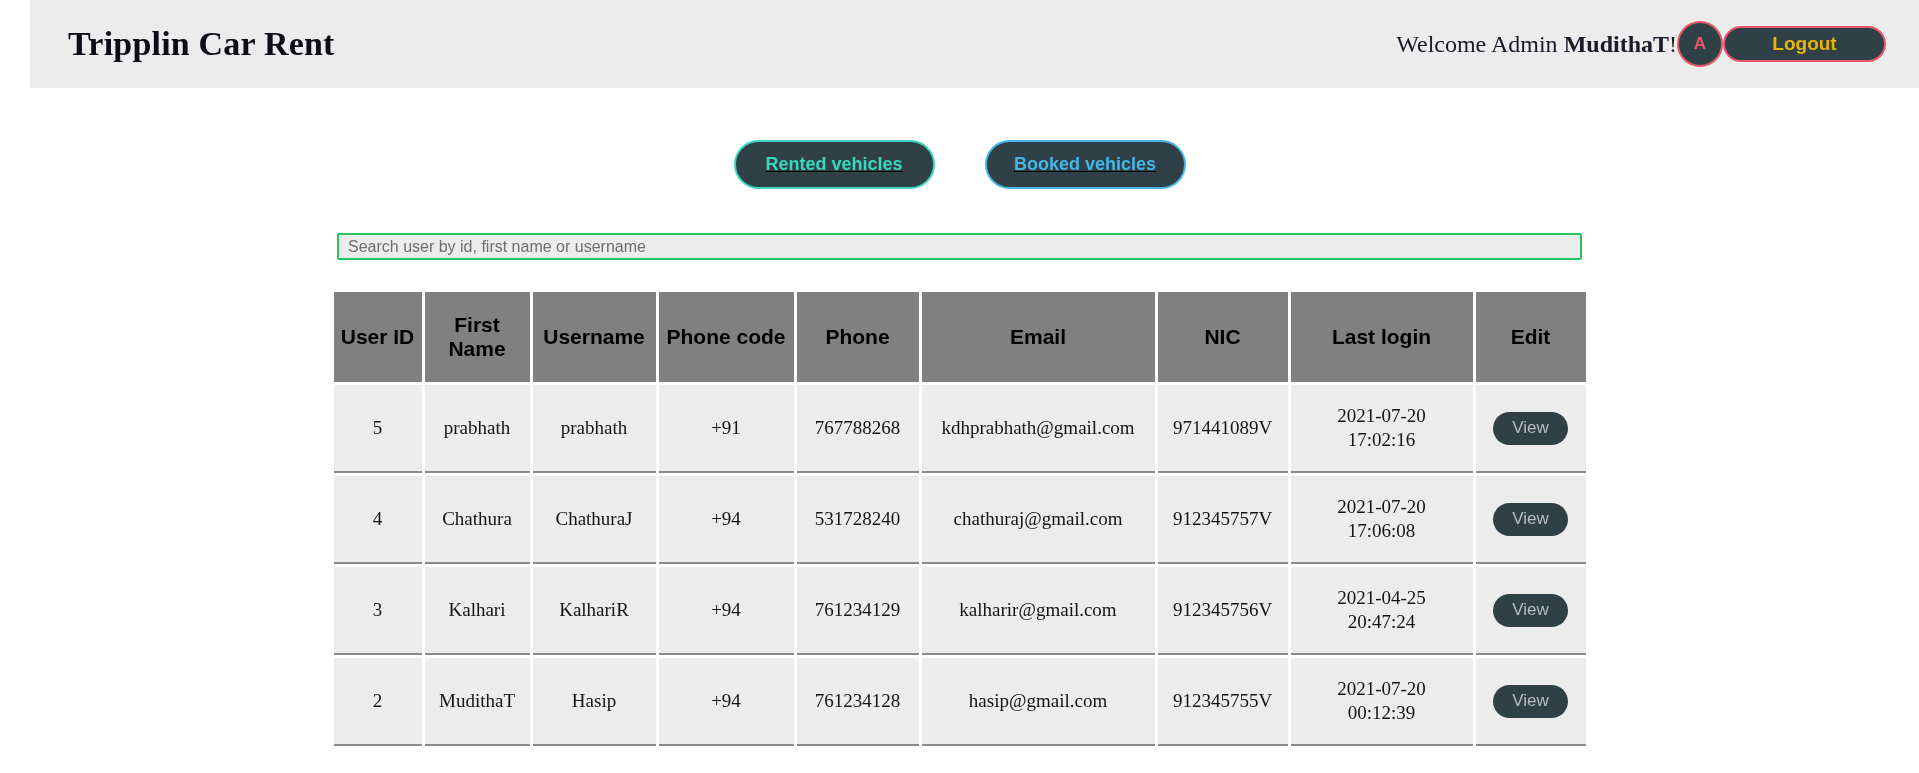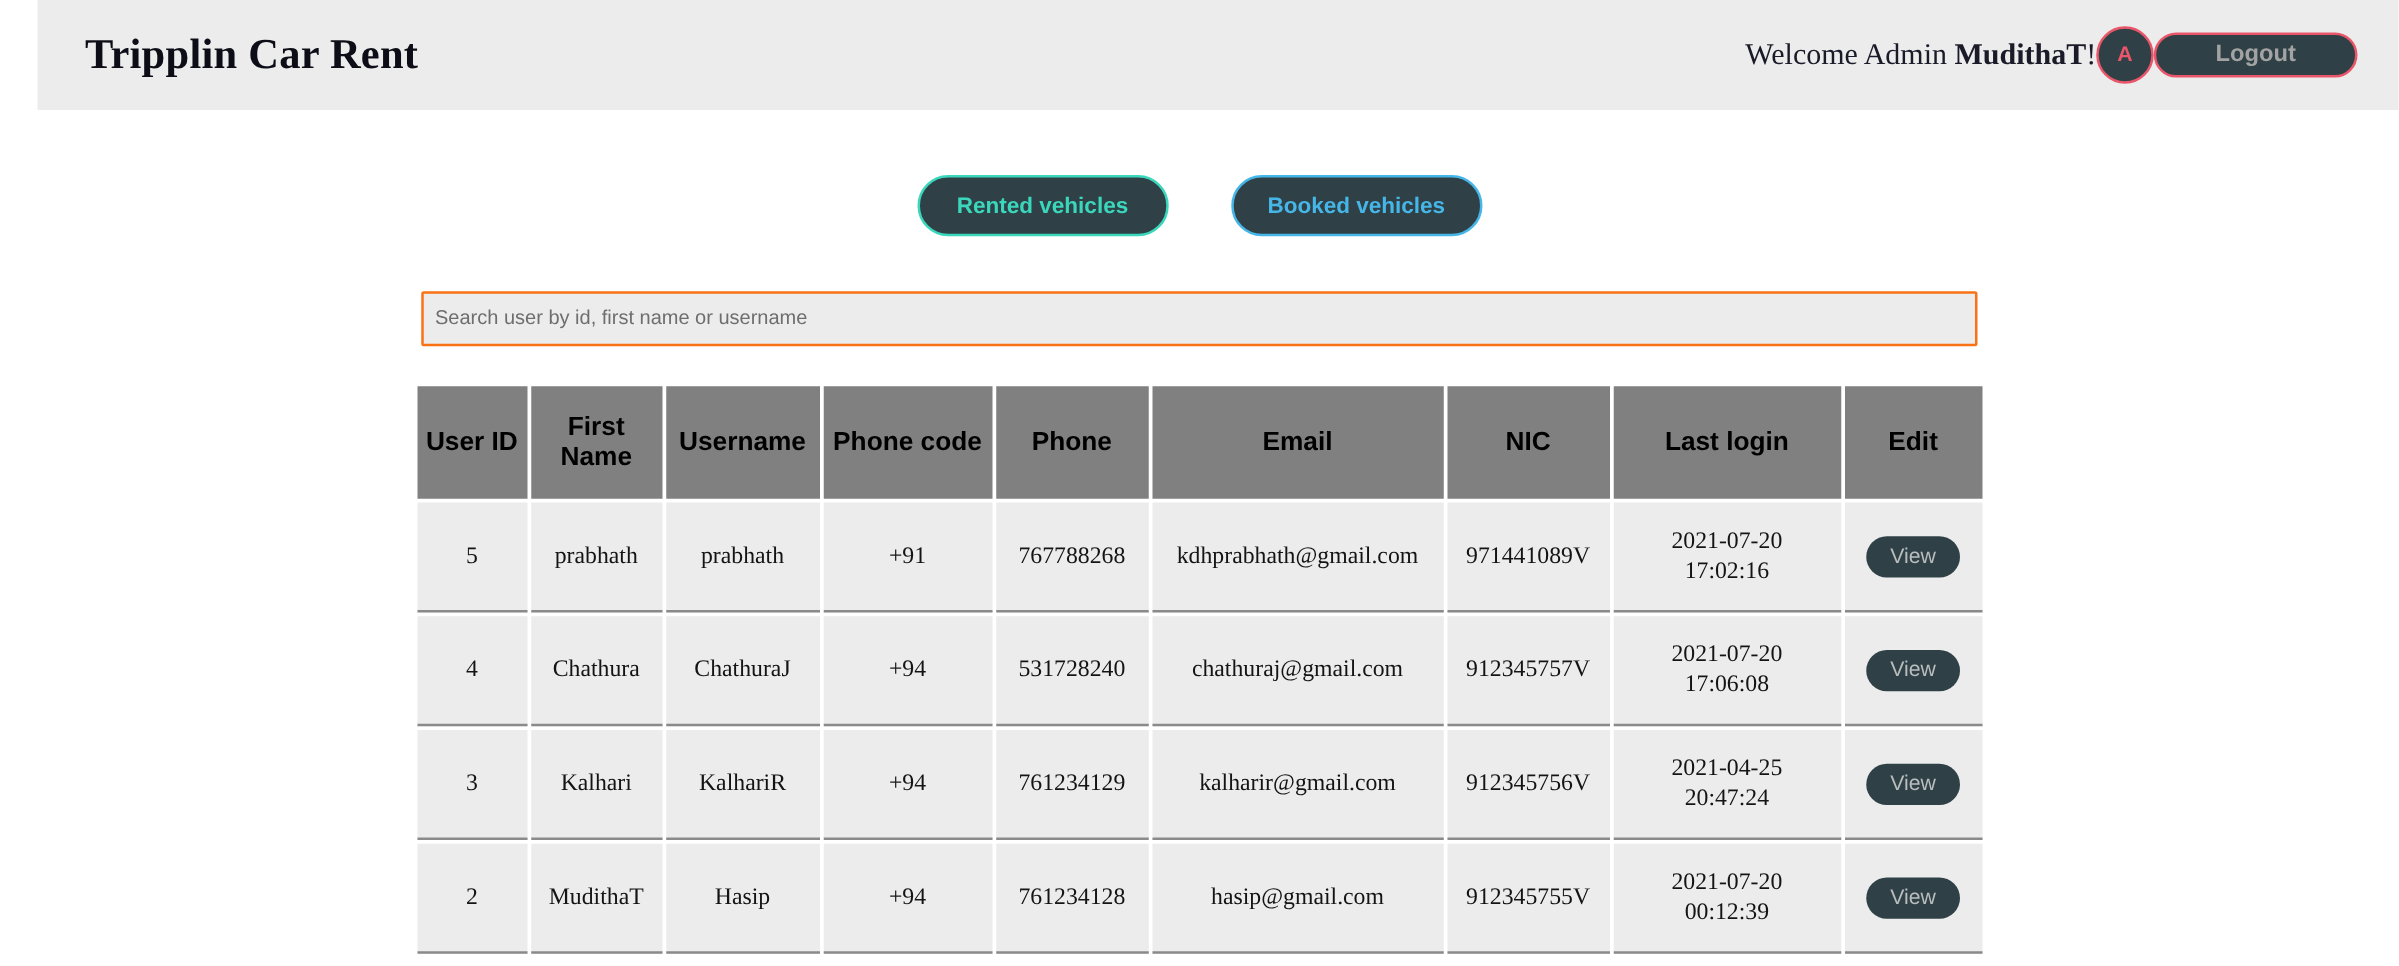--- a/index.html
+++ b/index.html
@@ -58,37 +58,38 @@
     justify-content: center;
     flex: 0 0 auto;
   }
   .logout-btn {
     height: 30px;
     min-width: 163px;
     padding: 16px 26px;
     border-radius: 26px;
     background: #2f4146;
     border: 2px solid #e9566a;
-    color: #a3a3a3;
+    color: #eab308;
     font-family: "Liberation Sans", "DejaVu Sans", sans-serif;
     font-weight: bold;
     font-size: 19px;
     display: flex;
     align-items: center;
     justify-content: center;
     cursor: pointer;
     white-space: nowrap;
   }
 
   
   .pill-row {
     display: flex;
     justify-content: center;
     gap: 50px;
     margin-top: 52px;
+    text-decoration: underline;
   }
   .pill {
     height: 49px;
     min-width: 201px;
     padding: 0 26px;
     border-radius: 26px;
     background: #2f4146;
     display: flex;
     align-items: center;
     justify-content: center;
@@ -102,23 +103,23 @@
   .pill.booked { border: 2px solid #46b6e8; color: #46b6e8; }
 
   
   .search-wrap {
     display: flex;
     justify-content: center;
     margin-top: 44px;
   }
   .search-input {
     width: 1245px;
-    height: 44px;
+    height: 27px;
     background: #ececec;
-    border: 2px solid #f97316;
+    border: 2px solid #22c55e;
     border-radius: 2px;
     padding: 0 9px;
     font-family: "Liberation Sans", "DejaVu Sans", sans-serif;
     font-size: 16px;
     color: #2a2a2a;
     outline: none;
   }
   .search-input::placeholder { color: #6e6e6e; opacity: 1; }
 
   

